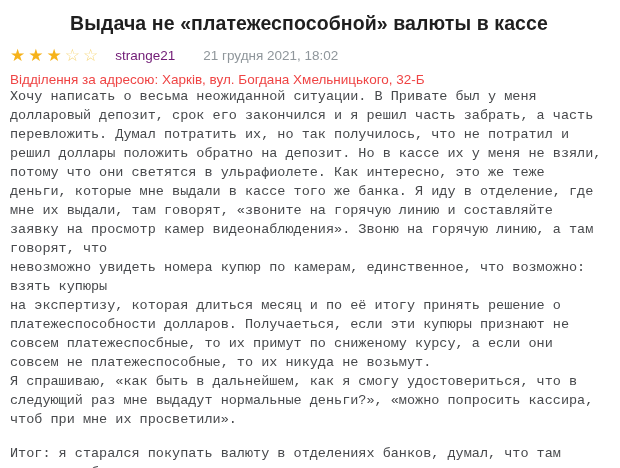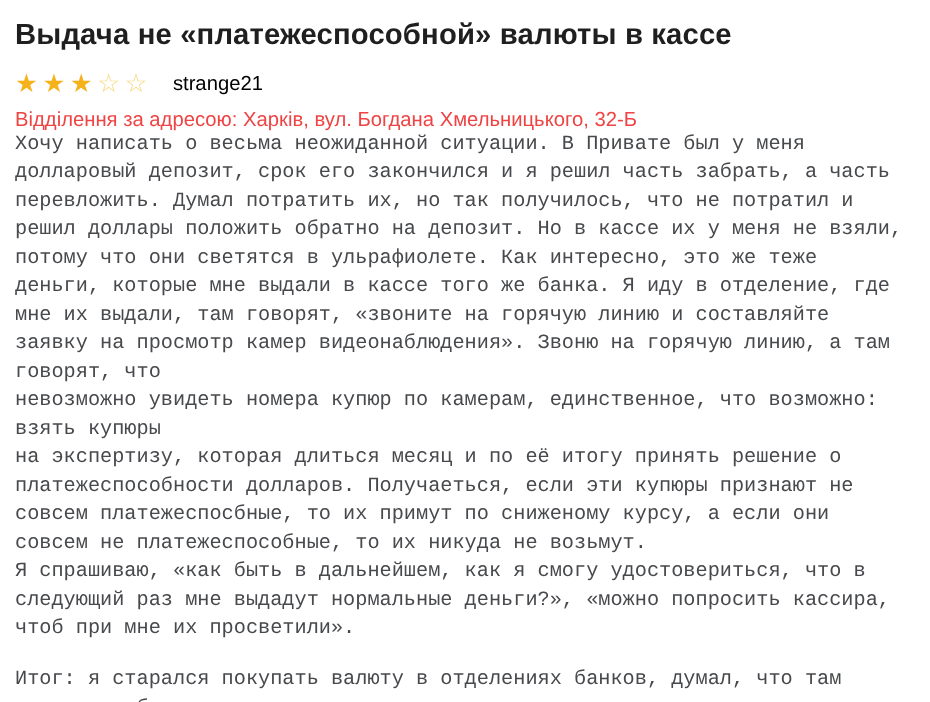--- a/index.html
+++ b/index.html
@@ -16,41 +16,42 @@
     background: #ffffff;
     font-family: "Liberation Sans", "DejaVu Sans", sans-serif;
   }
   .review-title {
     margin: 2px 0 10px 0;
     font-size: 19.5px;
     line-height: 1.2;
     font-weight: bold;
     color: #1f1f1f;
     letter-spacing: 0.1px;
+    text-align: center;
   }
   .meta-row {
     display: flex;
     align-items: center;
     height: 20px;
     margin-bottom: 7px;
   }
   .stars {
     display: inline-flex;
     align-items: center;
     margin-right: 14px;
   }
   .star {
     font-size: 17px;
     line-height: 1;
     margin-right: 3px;
   }
   .star.filled { color: #f6b21b; }
   .star.empty  { color: #f6d77e; }
   .author {
-    color: #000000;
+    color: #701a75;
     font-size: 13.5px;
     margin-right: 28px;
     text-decoration: none;
     cursor: pointer;
   }
   .review-date {
     color: #8f969b;
     font-size: 13.5px;
   }
   .branch-address {
@@ -76,20 +77,21 @@
 
   <div class="meta-row">
     <span class="stars">
         <span class="star filled">★</span>
         <span class="star filled">★</span>
         <span class="star filled">★</span>
         <span class="star empty">☆</span>
         <span class="star empty">☆</span>
       </span>
     <a class="author">strange21</a>
+    <span class="review-date">21 грудня 2021, 18:02</span>
   </div>
 
   <div class="branch-address">Відділення за адресою: Харків, вул. Богдана Хмельницького, 32-Б</div>
 
   <div class="review-body">
     <p>Хочу написать о весьма неожиданной ситуации. В Привате был у меня долларовый депозит, срок его закончился и я решил часть забрать, а часть перевложить. Думал потратить их, но так получилось, что не потратил и решил доллары положить обратно на депозит. Но в кассе их у меня не взяли, потому что они светятся в ульрафиолете. Как интересно, это же теже деньги, которые мне выдали в кассе того же банка. Я иду в отделение, где мне их выдали, там говорят, «звоните на горячую линию и составляйте заявку на просмотр камер видеонаблюдения». Звоню на горячую линию, а там говорят, что
 невозможно увидеть номера купюр по камерам, единственное, что возможно: взять купюры
 на экспертизу, которая длиться месяц и по её итогу принять решение о платежеспособности долларов. Получаеться, если эти купюры признают не совсем платежеспосбные, то их примут по сниженому курсу, а если они совсем не платежеспособные, то их никуда не возьмут.
 Я спрашиваю, «как быть в дальнейшем, как я смогу удостовериться, что в следующий раз мне выдадут нормальные деньги?», «можно попросить кассира, чтоб при мне их просветили».</p>
     <p>Итог: я старался покупать валюту в отделениях банков, думал, что там точно все будет ок, но как оказываться даже в «великом» привате можно на кассе у кассира получить кота в мешке. Это очень печальный прецедент, речь я виду о трех стодолларовых купюрах, а если б это было несколько тысяч, что тогда делать! Носить с собой детектор купюр, донимать сотрудников банка из-за одно доллара или гривны, чтоб мне дали нормальные деньги- лишние нервы, но как иначе...

